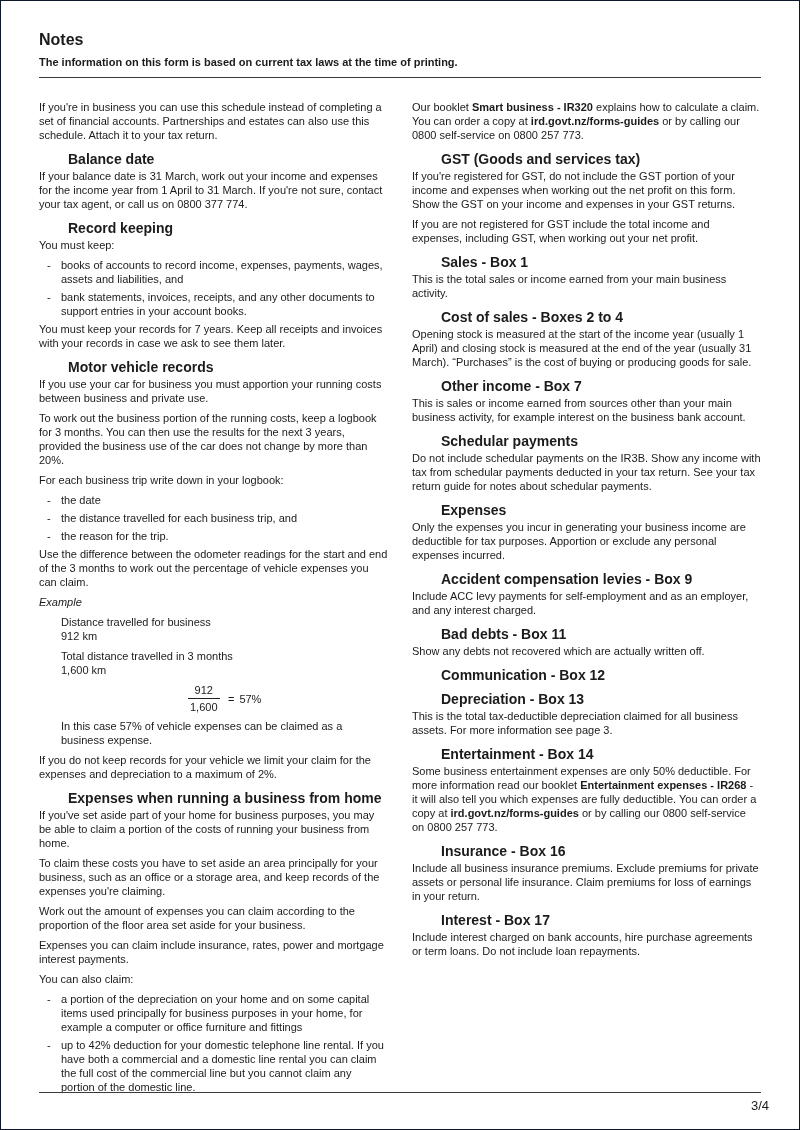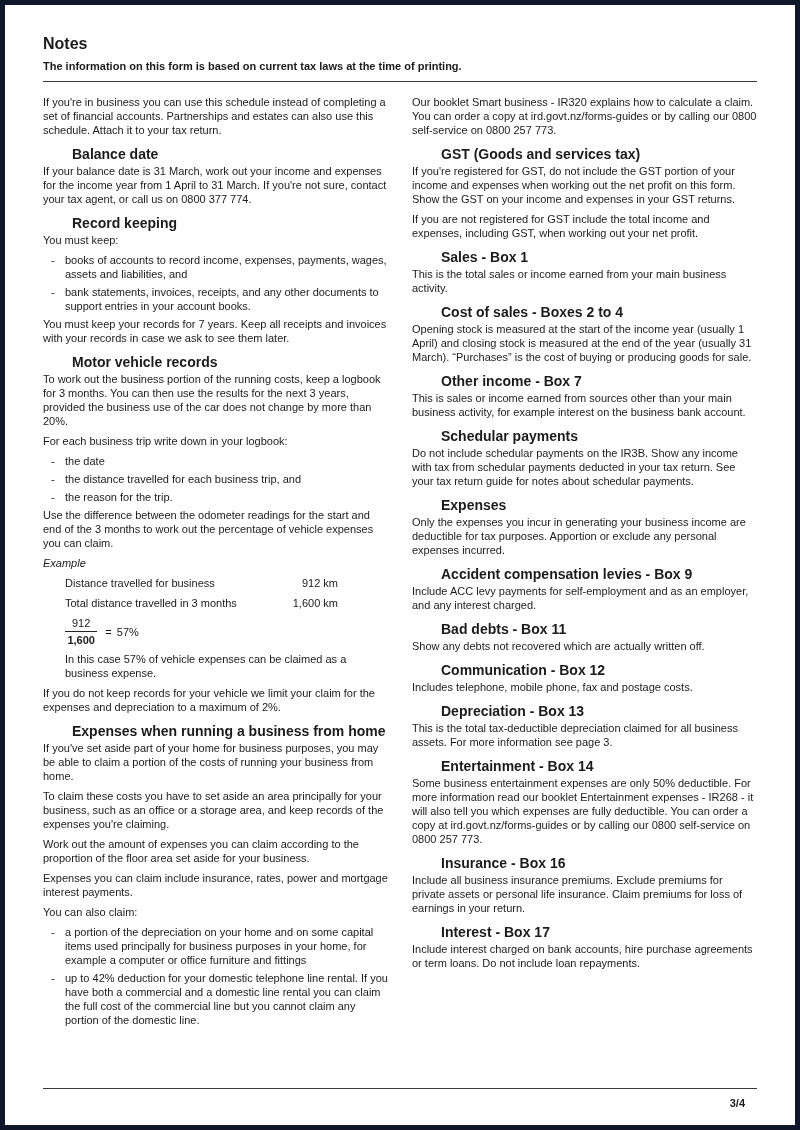--- a/index.html
+++ b/index.html
@@ -1,44 +1,44 @@
 <!DOCTYPE html>
 <html><head>
 <meta charset="utf-8">
 <style>
   * { box-sizing: border-box; }
   html, body { margin: 0; padding: 0; background: #e9e9e9; }
   body { font-family: "Liberation Sans", sans-serif; }
   .page {
     width: 800px; height: 1130px; margin: 0 auto; background: #ffffff;
-    border: 5px solid #0f172a; position: relative; overflow: hidden;
+    border: 1px solid #0f172a; position: relative; overflow: hidden;
     padding: 30px 38px 0 38px; color: #1b1b1b;
   }
   .doc-title { font-size: 16px; font-weight: bold; margin: 0 0 7px 0; }
   .doc-subtitle { font-size: 11px; font-weight: bold; margin: 6px 0 9px 0; }
   .rule { border: none; border-top: 1.4px solid #3a3a3a; margin: 0; }
-  .cols { display: flex; gap: 24px; margin-top: 13px; }
+  .cols { display: flex; gap: 24px; margin-top: 22px; }
   .col { flex: 1 1 0; font-size: 11px; line-height: 14px; }
   .col p { margin: 0 0 6px 0; }
   h3 { font-size: 14px; line-height: 14px; font-weight: bold; margin: 10px 0 3px 0; padding-left: 29px; }
   h2 { font-size: 13px; line-height: 16px; font-weight: bold; margin: 13px 0 4px 0; }
-  .b { font-weight: normal; }
+  .b { font-weight: bold; }
   .i { font-style: italic; }
   .bullet { display: flex; margin: 0 0 4px 0; padding-left: 8px; }
   .bullet .dash { flex: 0 0 14px; }
   .bullet .btxt { flex: 1; }
-  .ex-row { display: flex; justify-content: space-between; padding-left: 22px; padding-right: 50px; margin: 0 0 6px 0; }
-  .fraction-row { display: flex; align-items: center; padding-left: 22px; margin: 1px 0 5px 0; }
+  .ex-row { display: flex; justify-content: center; padding-left: 22px; padding-right: 50px; margin: 0 0 6px 0; flex-direction: column; }
+  .fraction-row { display: flex; align-items: center; padding-left: 22px; margin: 1px 0 5px 0; justify-content: center; }
   .fraction { display: inline-flex; flex-direction: column; text-align: center; }
   .fraction .num { border-bottom: 1.2px solid #222; padding: 0 7px 1px 7px; }
-  .fraction .den { padding-top: 1px; font-weight: bold; }
+  .fraction .den { padding-top: 1px; }
   .fraction-row .eq { margin: 0 5px 0 8px; }
   .indent { padding-left: 22px; }
   .footer-rule { position: absolute; left: 38px; right: 38px; bottom: 36px; border-top: 1.2px solid #3a3a3a; }
-  .pagenum { position: absolute; right: 50px; bottom: 16px; font-size: 11px; font-weight: bold; }
+  .pagenum { position: absolute; right: 30px; bottom: 16px; font-size: 13px; font-weight: normal; }
 </style>
 </head>
 <body>
 
 <div class="page">
 
   <h1 class="doc-title">Notes</h1>
   <p class="doc-subtitle">The information on this form is based on current tax laws at the time of printing.</p>
   <hr class="rule">
 
@@ -56,20 +56,21 @@
         <span class="dash">-</span>
         <span class="btxt">books of accounts to record income, expenses, payments, wages, assets and liabilities, and</span>
       </div>
       <div class="bullet">
         <span class="dash">-</span>
         <span class="btxt">bank statements, invoices, receipts, and any other documents to support entries in your account books.</span>
       </div>
       <p>You must keep your records for 7 years. Keep all receipts and invoices with your records in case we ask to see them later.</p>
 
       <h3>Motor vehicle records</h3>
+      <p>If you use your car for business you must apportion your running costs between business and private use.</p>
       <p>To work out the business portion of the running costs, keep a logbook for 3 months. You can then use the results for the next 3 years, provided the business use of the car does not change by more than 20%.</p>
       <p>For each business trip write down in your logbook:</p>
       <div class="bullet">
         <span class="dash">-</span>
         <span class="btxt">the date</span>
       </div>
       <div class="bullet">
         <span class="dash">-</span>
         <span class="btxt">the distance travelled for each business trip, and</span>
       </div>
@@ -138,21 +139,20 @@
       <h3>Expenses</h3>
       <p>Only the expenses you incur in generating your business income are deductible for tax purposes. Apportion or exclude any personal expenses incurred.</p>
 
       <h3>Accident compensation levies - Box 9</h3>
       <p>Include ACC levy payments for self-employment and as an employer, and any interest charged.</p>
 
       <h3>Bad debts - Box 11</h3>
       <p>Show any debts not recovered which are actually written off.</p>
 
       <h3>Communication - Box 12</h3>
-      <p>Includes telephone, mobile phone, fax and postage costs.</p>
 
       <h3>Depreciation - Box 13</h3>
       <p>This is the total tax-deductible depreciation claimed for all business assets. For more information see page 3.</p>
 
       <h3>Entertainment - Box 14</h3>
       <p><span>Some business entertainment expenses are only 50% deductible. For more information read our booklet </span><span class="b">Entertainment expenses - IR268</span><span> - it will also tell you which expenses are fully deductible. You can order a copy at </span><span class="b">ird.govt.nz/forms-guides</span><span> or by calling our 0800 self-service on 0800 257 773.</span></p>
 
       <h3>Insurance - Box 16</h3>
       <p>Include all business insurance premiums. Exclude premiums for private assets or personal life insurance. Claim premiums for loss of earnings in your return.</p>
 

